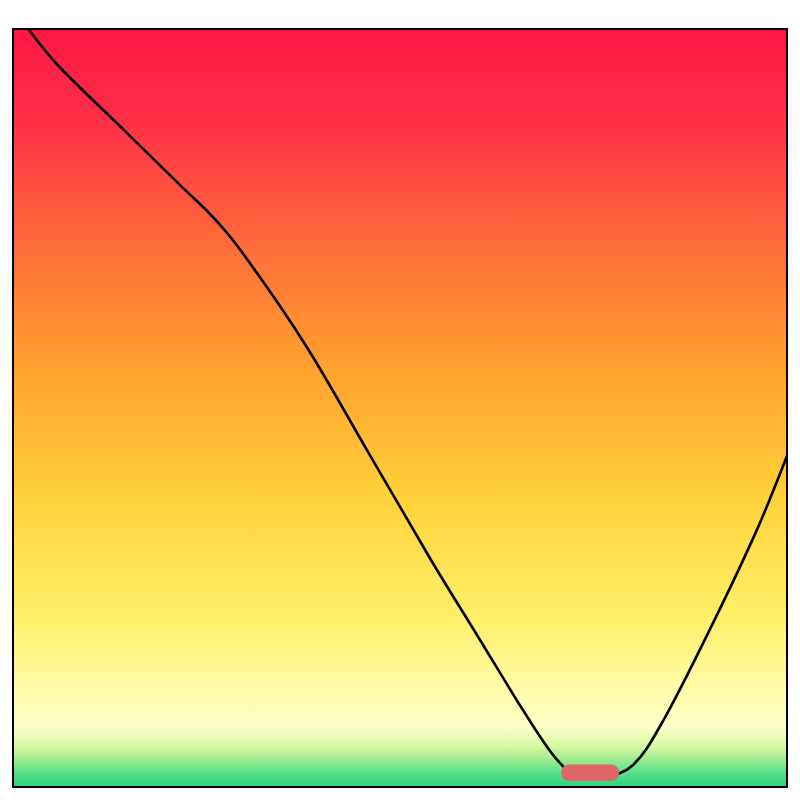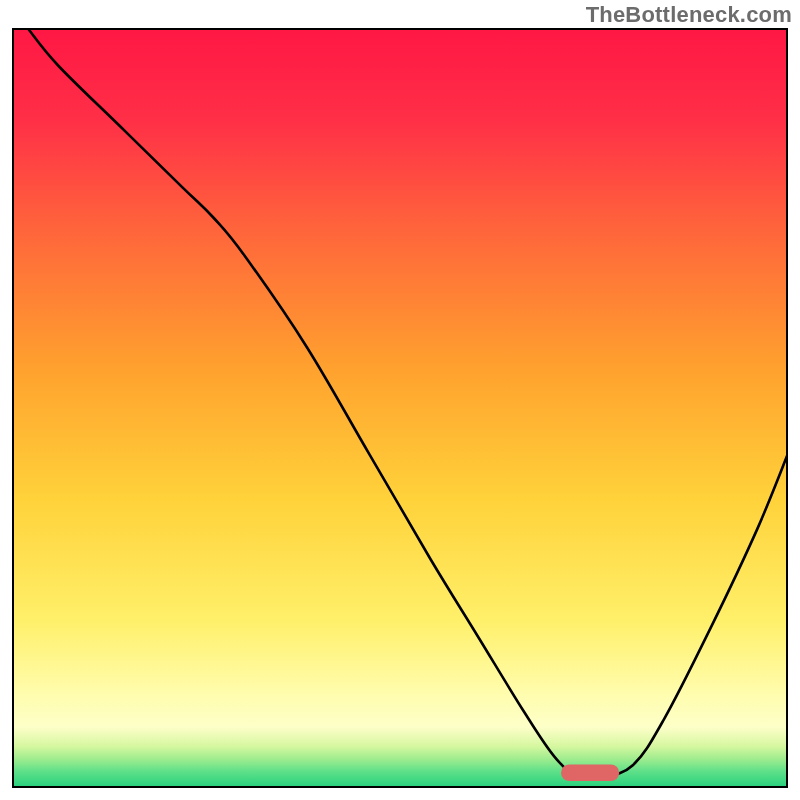--- a/index.html
+++ b/index.html
@@ -44,21 +44,20 @@
     inset: 0;
     width: 100%;
     height: 100%;
     display: block;
   }
 </style>
 </head>
 <body>
 
 <div class="container">
-  <div class="watermark">TheBottleneck.com</div>
 
   <div class="plot-outer">
     <svg class="plot" viewBox="0 0 776 760" preserveAspectRatio="none">
       <defs>
         <linearGradient id="bg-grad" x1="0" y1="0" x2="0" y2="1">
             <stop offset="0.00%" stop-color="#ff1744"></stop>
             <stop offset="12.00%" stop-color="#ff2f47"></stop>
             <stop offset="28.00%" stop-color="#ff6a3a"></stop>
             <stop offset="45.00%" stop-color="#ffa22e"></stop>
             <stop offset="62.00%" stop-color="#ffd23a"></stop>

